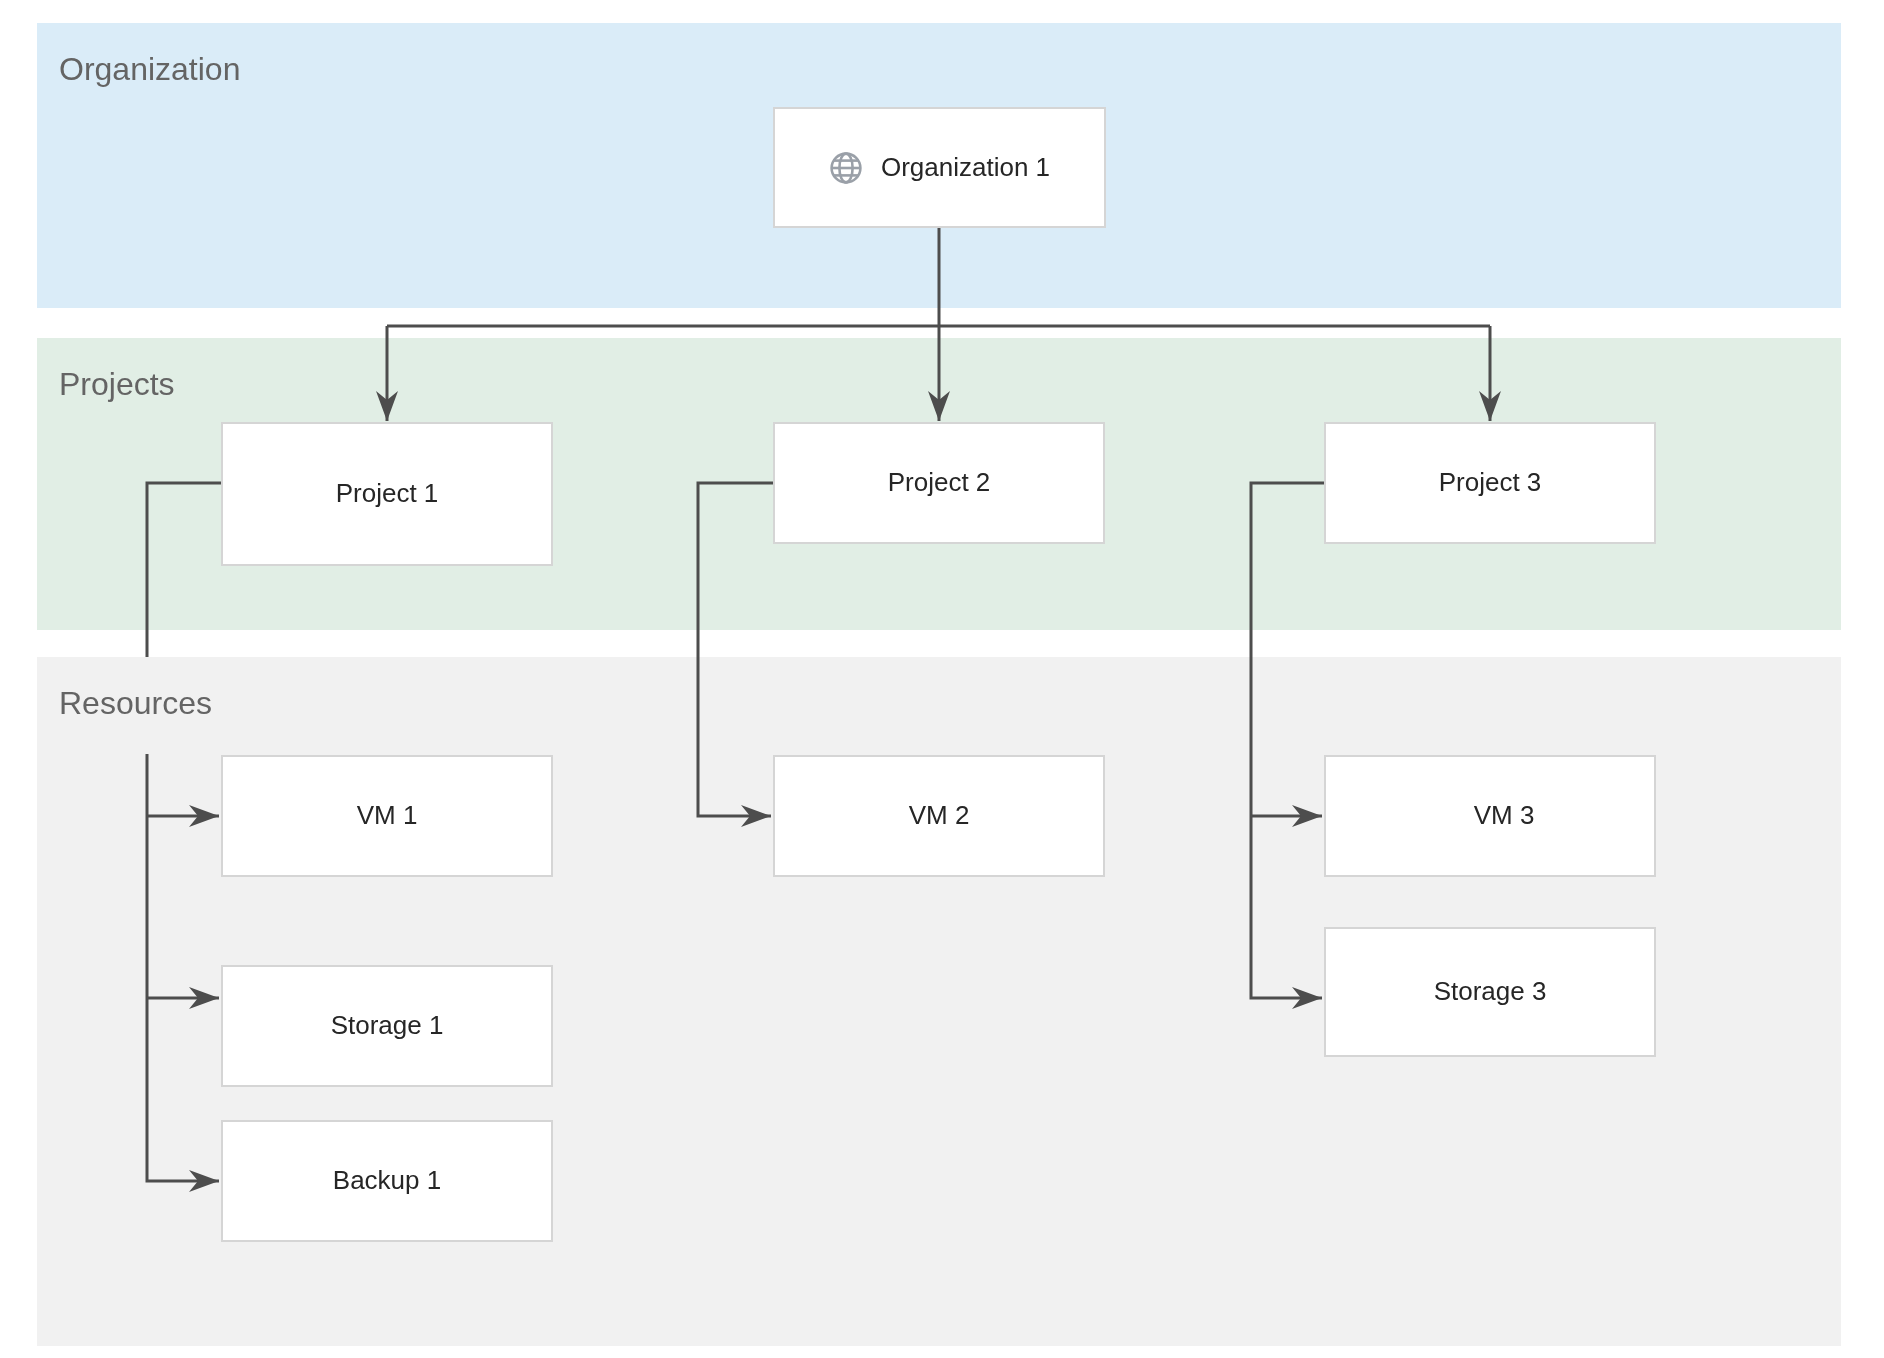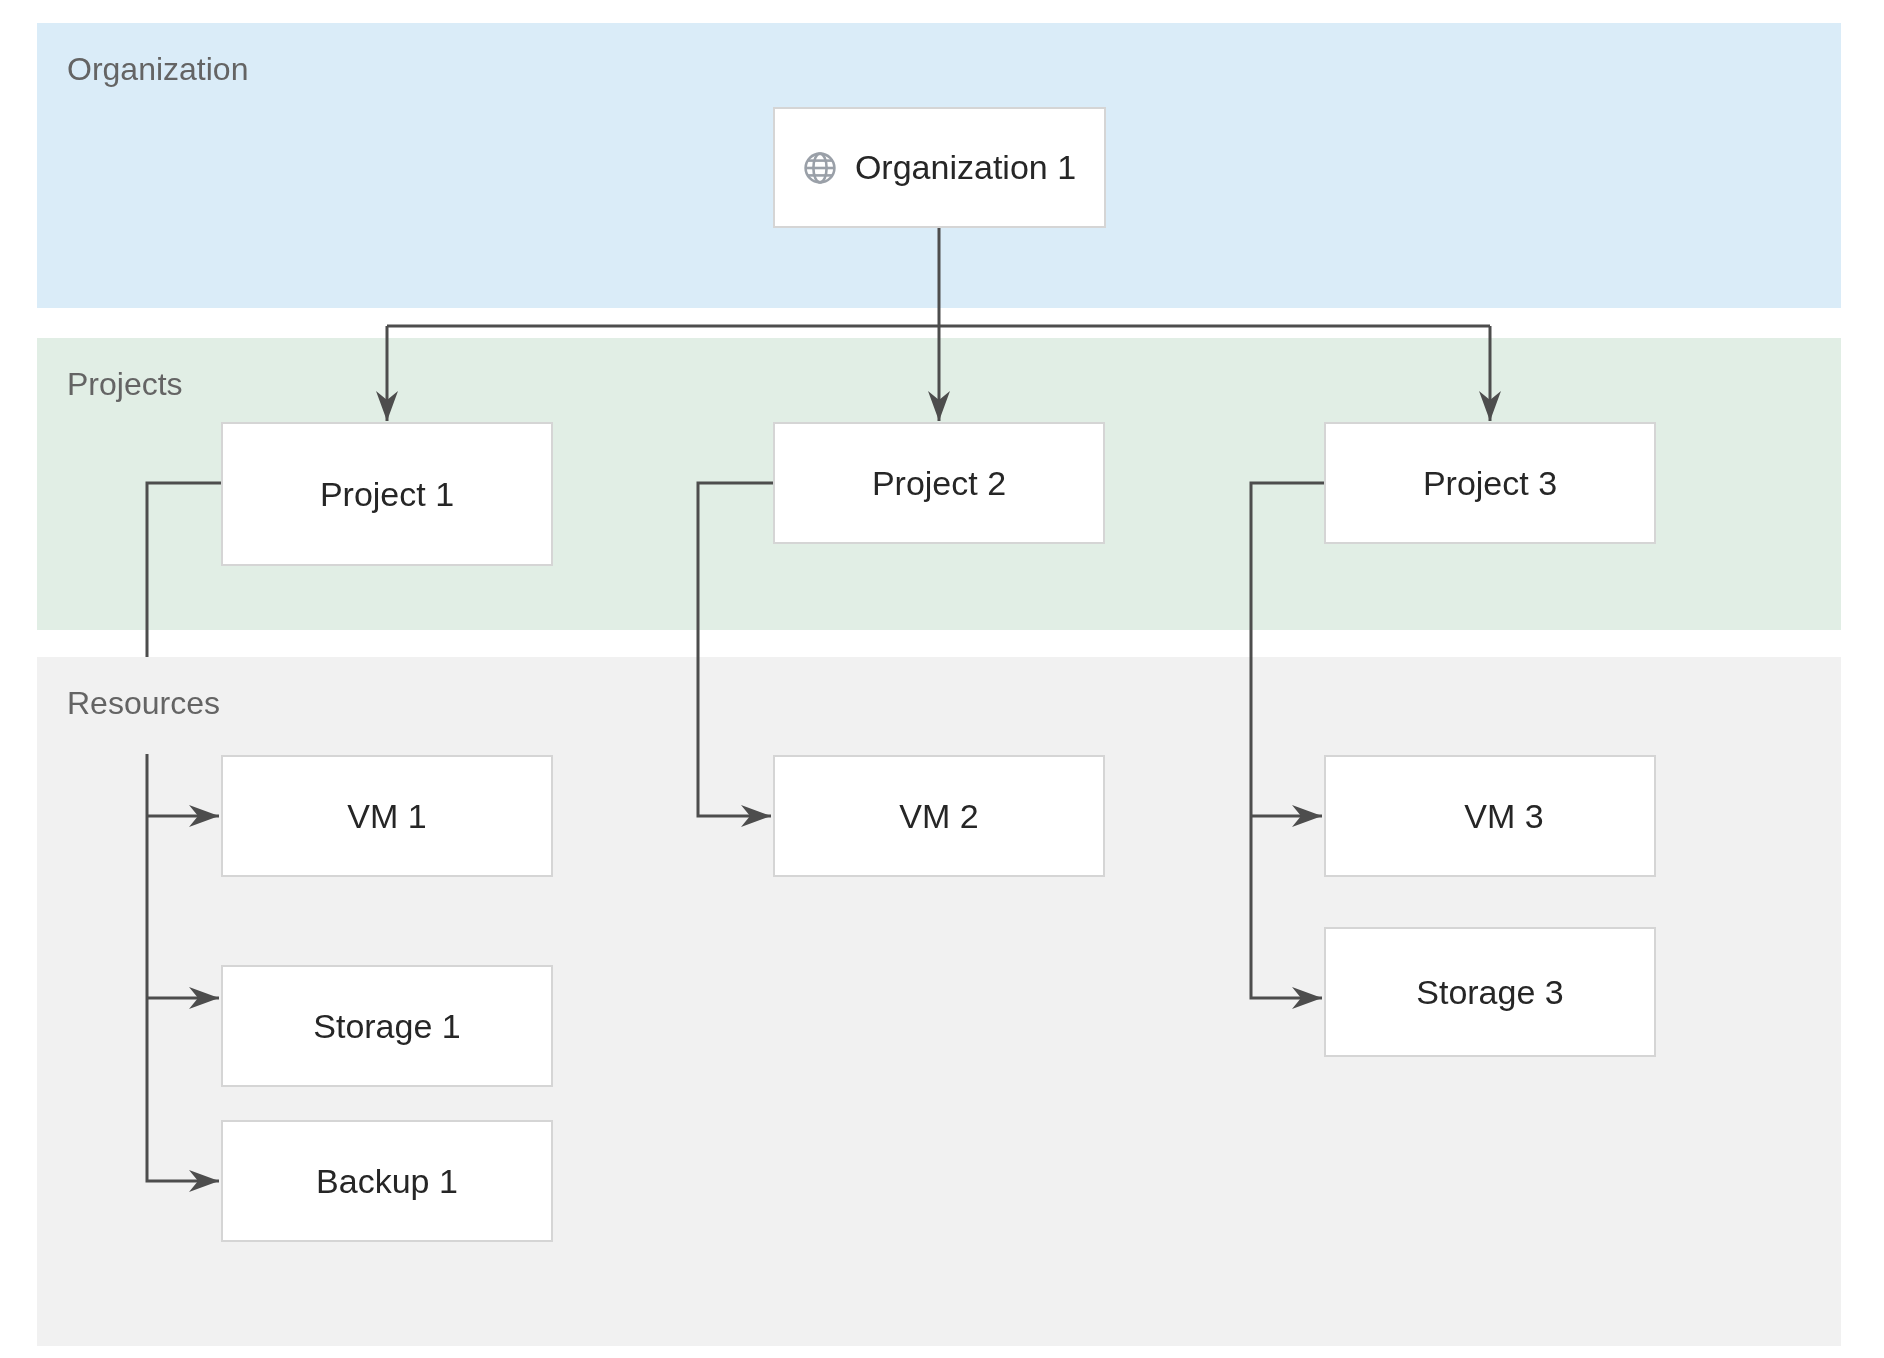--- a/index.html
+++ b/index.html
@@ -27,21 +27,21 @@
   .band{
     position:absolute;
     left:37px;
     width:1804px;
   }
   .band-organization{top:23px;height:285px;background:var(--band-organization-fill);}
   .band-projects{top:338px;height:292px;background:var(--band-projects-fill);}
   .band-resources{top:657px;height:689px;background:var(--band-resources-fill);}
   .band-label{
     position:absolute;
-    left:30px;
+    left:22px;
     top:26px;
     font-size:32px;
     line-height:1.25;
     color:var(--band-label-color);
   }
   .connectors{
     position:absolute;
     left:0;top:0;
     width:1884px;height:1358px;
   }
@@ -57,21 +57,21 @@
   }
   .node{
     position:absolute;
     display:flex;
     align-items:center;
     justify-content:center;
     gap:18px;
     background:var(--node-fill);
     border:2px solid var(--node-border);
     color:var(--node-text);
-    font-size:34px;
+    font-size:26px;
     line-height:1.2;
     white-space:nowrap;
   }
   .icon{display:inline-flex;align-items:center;justify-content:center;}
   .icon svg{display:block;stroke:var(--globe-icon-color);}
 </style>
 </head>
 <body>
 
 <div class="canvas">

